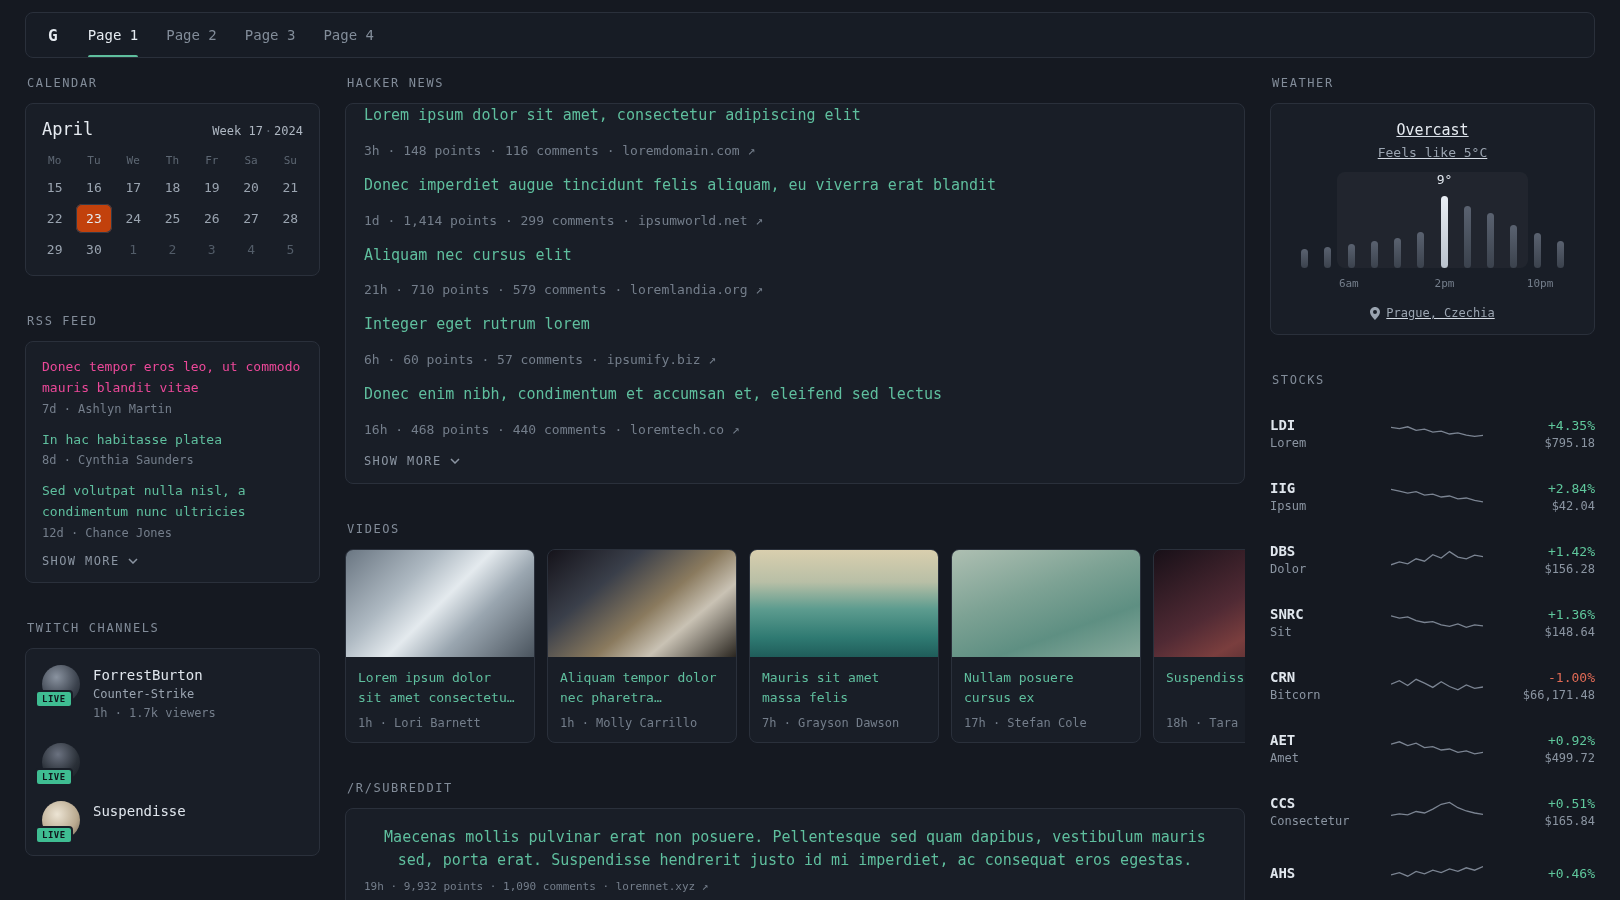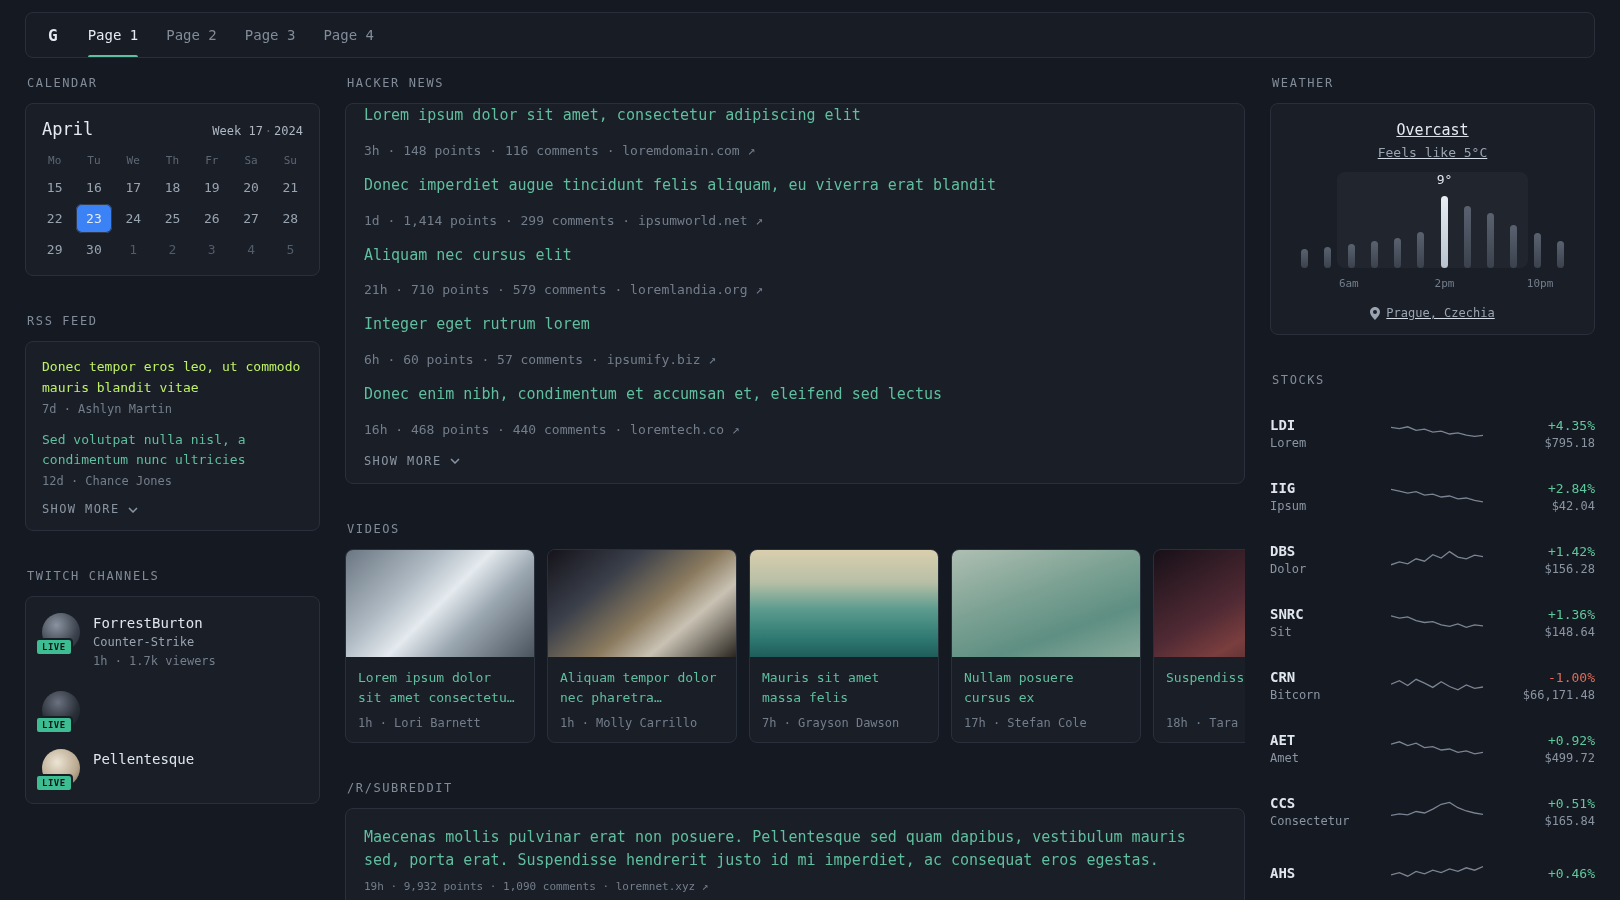--- a/index.html
+++ b/index.html
@@ -52,28 +52,28 @@
   
   .cal-head { display:flex; justify-content:space-between; align-items:baseline; padding:15px 16px 4px; }
   .cal-month { font-size:17px; color:#e6ebf1; }
   .cal-weekyear { font-size:12px; color:#aeb7c2; }
   .cal-weekyear .sep { color:#5c6672; padding:0 2px; }
   .cal-grid { display:grid; grid-template-columns:repeat(7,1fr); padding:0 9px; }
   .cal-dow { margin-top:6px; }
   .dow { font-size:11px; color:#5d6773; text-align:center; padding:5px 0; }
   .day { font-size:13px; color:#9aa4b0; text-align:center; padding:7px 0; border-radius:6px; margin:1px 2px; }
   .day.dim { color:#525c68; }
-  .day.selected { background:#3b82f6; color:#e6ebf1; box-shadow:inset 0 0 0 1px #333b48; }
+  .day.selected { background:#c2410c; color:#e6ebf1; box-shadow:inset 0 0 0 1px #333b48; }
   .cal-grid:last-child { padding-bottom:10px; }
 
   
   .rss-body { padding:15px 16px 14px; }
   .rss-item { margin-bottom:14px; }
   .rss-title { display:block; font-size:13px; line-height:1.6; color:var(--accent); cursor:pointer; }
-  .rss-title.muted { color:#bef264; }
+  .rss-title.muted { color:#ec4899; }
   .rss-meta { font-size:12px; color:var(--dim); margin-top:3px; }
   .show-more {
     display:flex; align-items:center; gap:8px; font-size:12px;
     letter-spacing:1.4px; color:#8b95a2; cursor:pointer; margin-top:4px;
   }
   .show-more svg { margin-top:1px; }
 
   
   .tw-body { padding:16px; }
   .tw-row { display:flex; gap:13px; margin-bottom:20px; cursor:pointer; }
@@ -100,21 +100,21 @@
     width:190px; flex:none; background:var(--card); border:1px solid var(--border);
     border-radius:8px; overflow:hidden; cursor:pointer;
   }
   .video-thumb { height:107px; }
   .video-body { padding:11px 12px 12px; }
   .video-title { display:block; font-size:13px; line-height:1.55; color:var(--accent); min-height:41px; }
   .video-meta { font-size:12px; color:var(--dim); margin-top:7px; white-space:nowrap; }
 
   
   .sub-body { padding:17px 18px 16px; }
-  .sub-title { display:block; font-size:15px; line-height:1.55; color:var(--accent); cursor:pointer; }
+  .sub-title { display:block; font-size:15px; line-height:1.55; color:var(--accent); cursor:pointer;text-align:center; }
   .sub-meta { font-size:11px; color:var(--dim); margin-top:8px; }
 
   
   .w-body { padding:17px 16px 14px; text-align:center;text-decoration:underline; }
   .w-cond { font-size:15px; color:#e6ebf1; }
   .w-feels { font-size:13px; color:#9aa4b0; margin-top:6px; }
   .w-chart { position:relative; height:96px; margin:12px 14px 0; }
   .w-day-bg { position:absolute; top:0; bottom:0; background:rgba(255,255,255,0.035); border-radius:8px; }
   .w-bars { position:absolute; inset:0; display:flex; align-items:flex-end; justify-content:space-between; }
   .w-bar { width:7px; border-radius:3.5px; background:linear-gradient(to bottom,#5a6270,#3b424d); }
@@ -196,20 +196,24 @@
       </div>
 
       <h2 class="sec gap">RSS FEED</h2>
       <div class="card rss-body">
         <div>
             <div class="rss-item">
               <a class="rss-title muted">Donec tempor eros leo, ut commodo mauris blandit vitae</a>
               <div class="rss-meta">7d · Ashlyn Martin</div>
             </div>
             <div class="rss-item">
+              <a class="rss-title">In hac habitasse platea</a>
+              <div class="rss-meta">8d · Cynthia Saunders</div>
+            </div>
+            <div class="rss-item">
               <a class="rss-title">Sed volutpat nulla nisl, a condimentum nunc ultricies</a>
               <div class="rss-meta">12d · Chance Jones</div>
             </div>
           </div>
         <button class="show-more">
           <span>SHOW MORE</span>
           <svg width="10" height="6" viewBox="0 0 10 6">
               <path d="M1 1l4 4 4-4" fill="none" stroke="currentColor" stroke-width="1.5"></path>
             </svg>
         </button>
@@ -231,21 +235,21 @@
             <div class="tw-row">
               <div class="tw-avatar" style="background: radial-gradient(circle at 42% 30%, rgb(107, 114, 128), rgb(42, 48, 56) 58%, rgb(23, 27, 34));">
                 <span class="tw-live">LIVE</span>
               </div>
             </div>
             <div class="tw-row">
               <div class="tw-avatar" style="background: radial-gradient(circle at 40% 35%, rgb(236, 228, 212), rgb(185, 169, 143) 60%, rgb(107, 95, 78));">
                 <span class="tw-live">LIVE</span>
               </div>
               <div>
-                <div class="tw-name">Pellentesque</div>
+                <div class="tw-name">Suspendisse</div>
               </div>
             </div>
           </div>
       </div>
     </section>
 
     <section class="col-mid">
       <h2 class="sec">HACKER NEWS</h2>
       <div class="card hn-body">
         <div>

